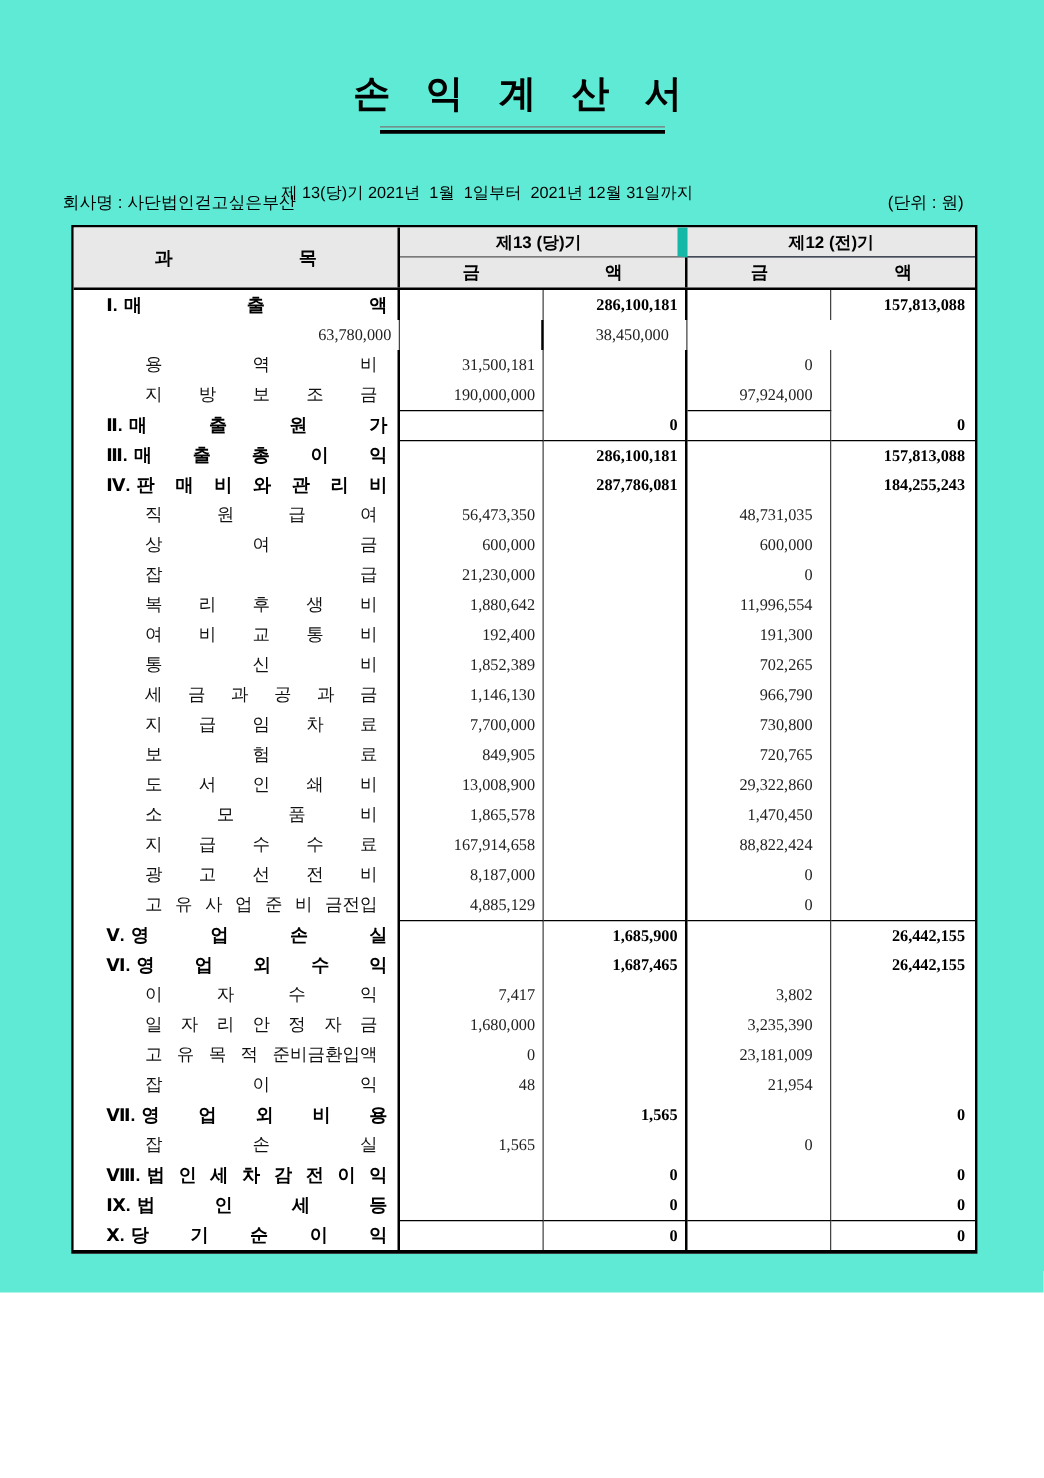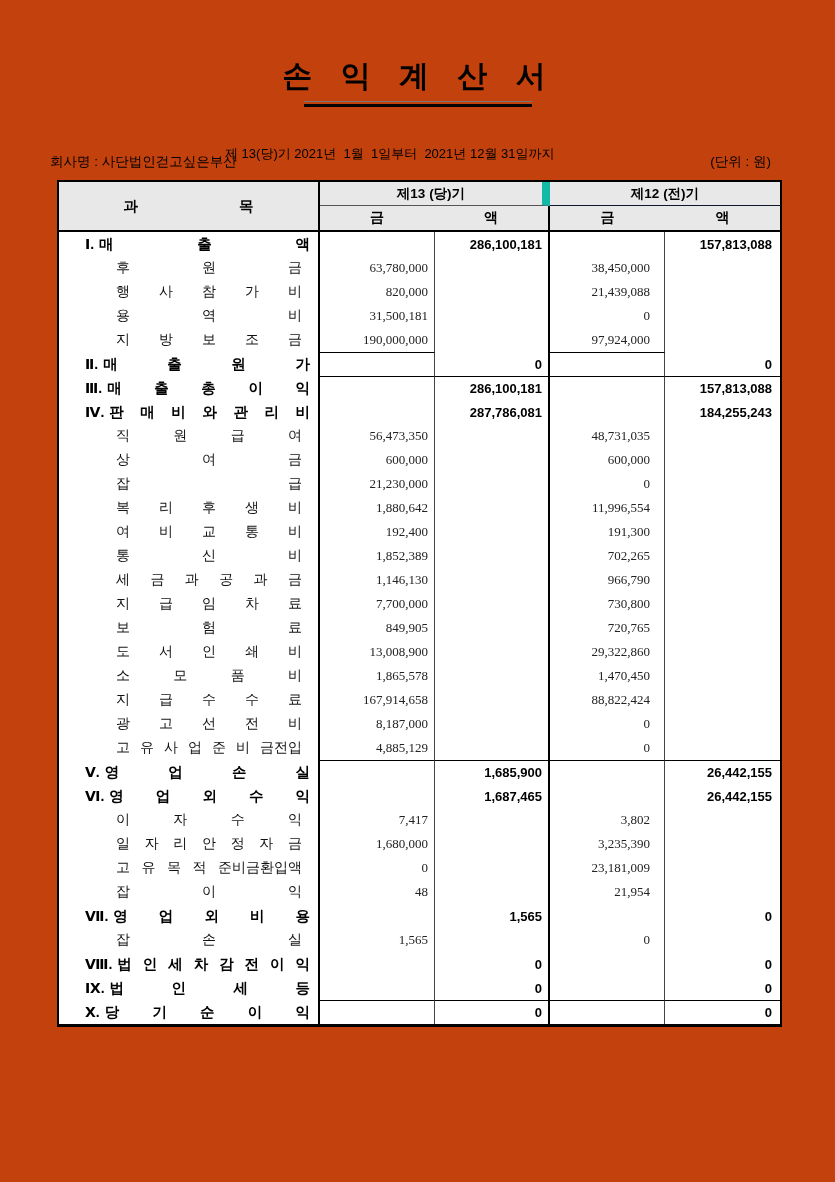--- a/index.html
+++ b/index.html
@@ -1,21 +1,21 @@
 <!DOCTYPE html>
 <html><head>
 <meta charset="utf-8">
 <style>
   html,body { margin:0; padding:0; background:#ffffff; }
   body {
     width:835px; height:1182px;
     font-family:"Liberation Sans","DejaVu Sans",sans-serif;
     color:#111;
   }
-  .page { position:relative; width:835px; height:1182px; background:#c2410c; overflow:hidden; }
+  .page { position:relative; width:835px; height:1034px; background:#5eead4; overflow:hidden; }
 
   
   .title {
     position:absolute; top:55px; left:0; width:100%;
     text-align:center; font-size:30px; font-weight:bold; color:#000;
     letter-spacing:7px; word-spacing:6px; line-height:42px; white-space:pre;
   }
   .title-underline {
     position:absolute; top:101px; left:50%; transform:translateX(-50%);
     width:228px; height:2px;
@@ -94,21 +94,21 @@
   }
   .detail-lbl {
     display:block; margin-left:57px; width:186px;
     font-size:14px; color:#111;
     text-align:justify; text-align-last:justify;
   }
 
   
   .val { white-space:nowrap; }
   .row.section .val {
-    font-family:Liberation Sans, sans-serif;
+    font-family:Liberation Serif, serif;
     font-weight:bold; font-size:13px; color:#000;
   }
   .row.detail .val {
     font-family:"Liberation Serif","DejaVu Serif",serif;
     font-size:13px; color:#222;
   }
 </style>
 </head>
 <body>
 
@@ -158,48 +158,28 @@
             <span class="val">286,100,181</span>
           </div>
           <div class="c c3">
             <span class="val"></span>
           </div>
           <div class="c c4">
             <span class="val">157,813,088</span>
           </div>
         </div>
         <div class="row detail">
-          <div class="c c-label">
-            <span class="detail-lbl">후 원 금</span>
-          </div>
           <div class="c c1">
             <span class="val">63,780,000</span>
           </div>
           <div class="c c2">
             <span class="val"></span>
           </div>
           <div class="c c3">
             <span class="val">38,450,000</span>
-          </div>
-          <div class="c c4">
-            <span class="val"></span>
-          </div>
-        </div>
-        <div class="row detail">
-          <div class="c c-label">
-            <span class="detail-lbl">행 사 참 가 비</span>
-          </div>
-          <div class="c c1">
-            <span class="val">820,000</span>
-          </div>
-          <div class="c c2">
-            <span class="val"></span>
-          </div>
-          <div class="c c3">
-            <span class="val">21,439,088</span>
           </div>
           <div class="c c4">
             <span class="val"></span>
           </div>
         </div>
         <div class="row detail">
           <div class="c c-label">
             <span class="detail-lbl">용 역 비</span>
           </div>
           <div class="c c1">

